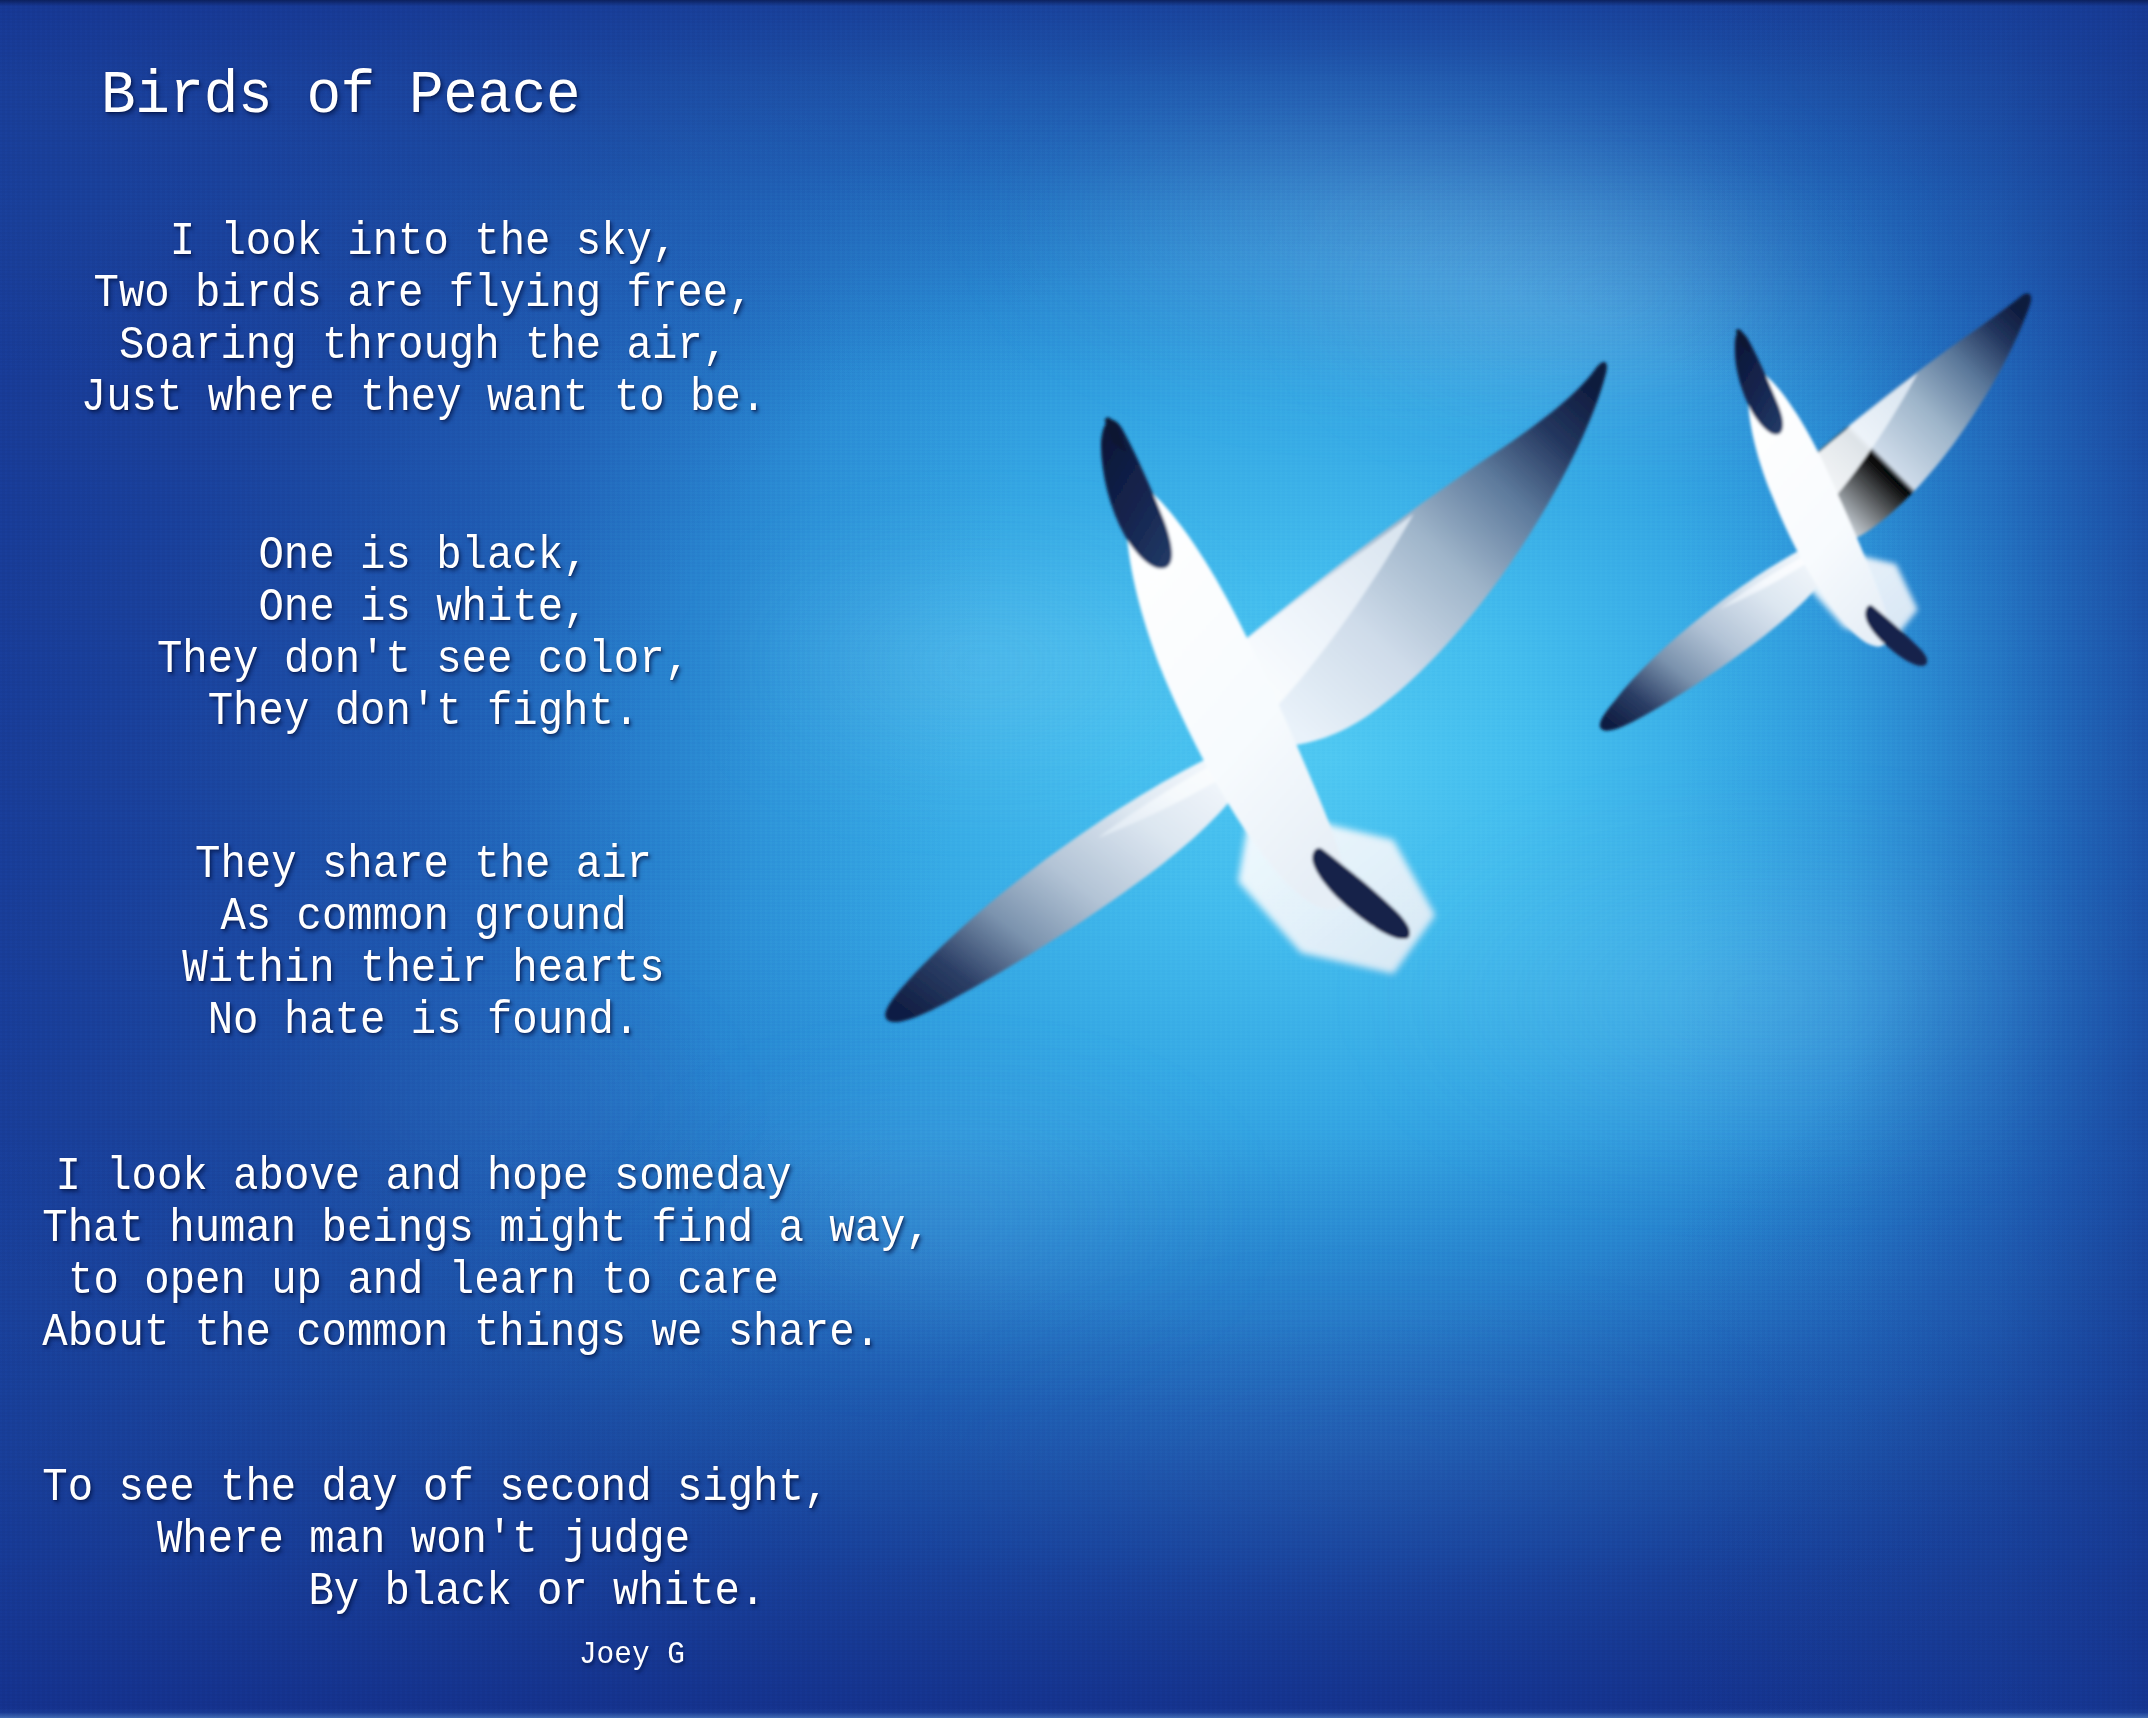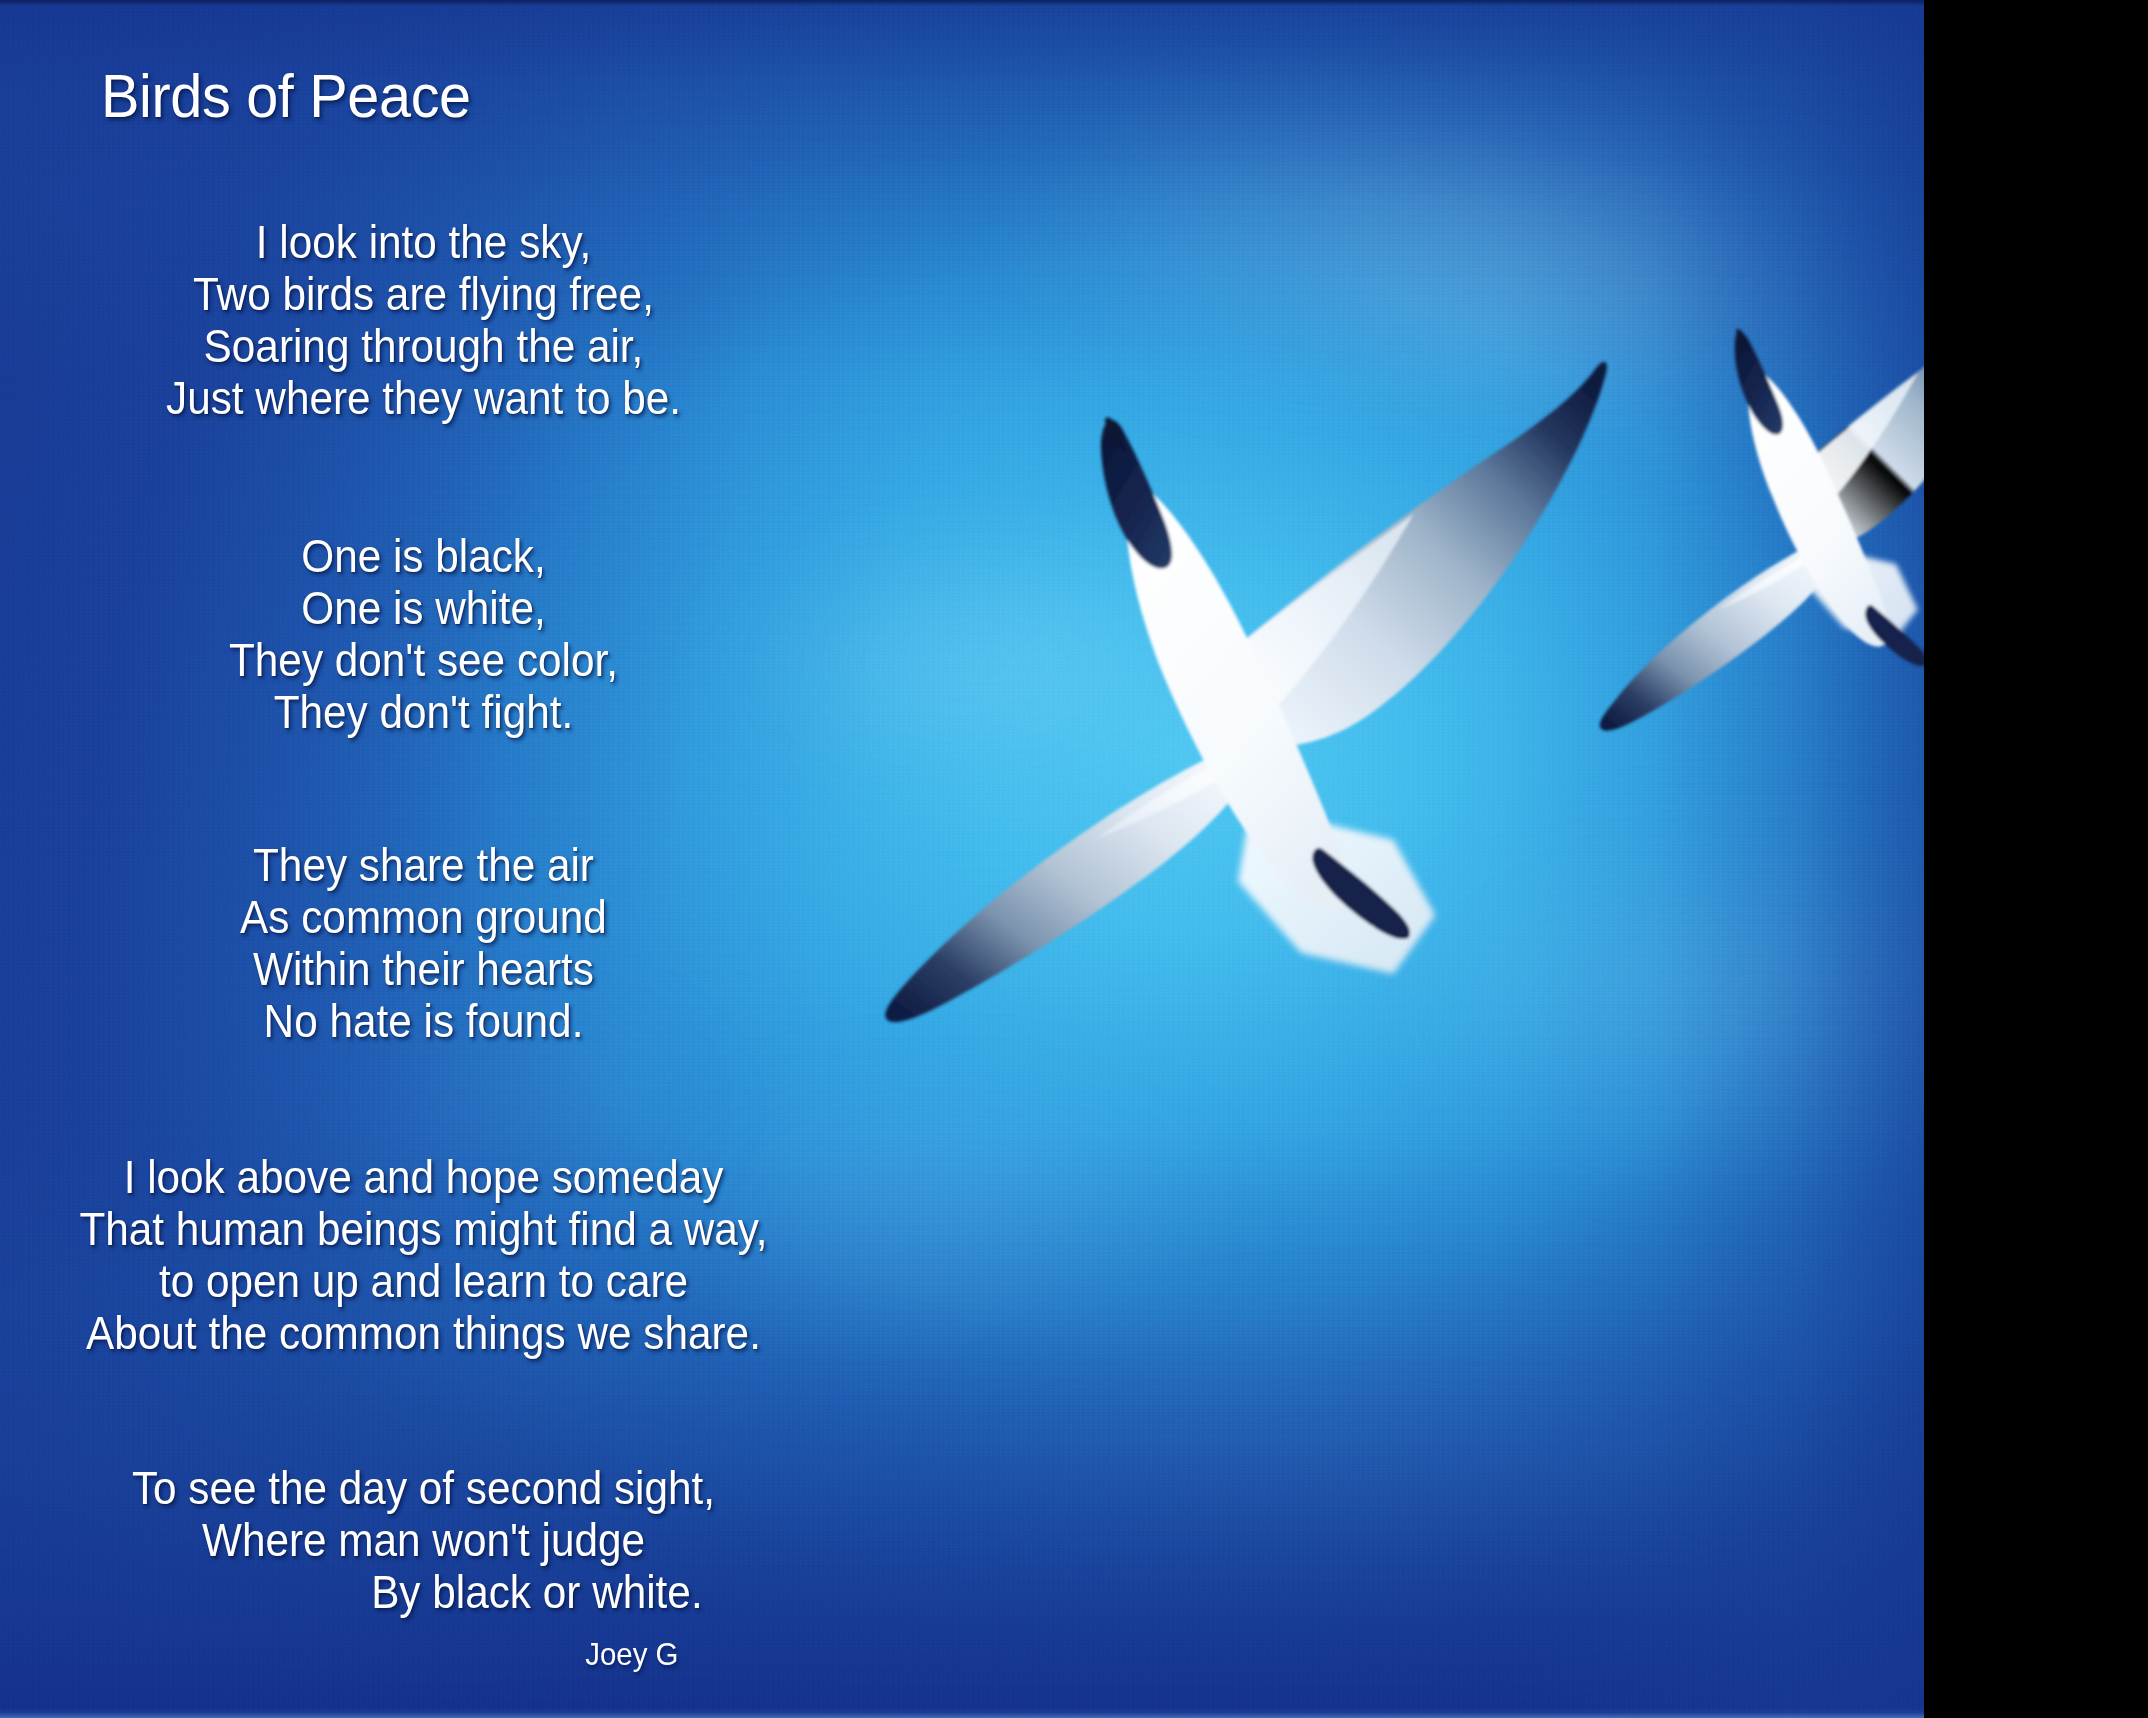--- a/index.html
+++ b/index.html
@@ -3,26 +3,25 @@
 <meta charset="utf-8">
 <title>Birds of Peace</title>
 <style>
   html, body {
     margin: 0;
     padding: 0;
     background: #000;
   }
   #poster {
     position: relative;
-    width: 1912px;
+    width: 2148px;
     height: 1718px;
     overflow: hidden;
-    font-family: Liberation Sans, sans-serif;
+    font-family: Liberation Mono, monospace;
     background: #2a66b8;
-    padding-left: 12px;
   }
 
   
   .sky-base {
     position: absolute;
     inset: 0;
     background:
       radial-gradient(ellipse 1175px 923px at 62% 44%,
           #4fc8f2 0%, #44bdee 18%, #35a8e4 38%, #2a8ed6 58%, #2472c6 78%, #2060b6 100%);
   }

